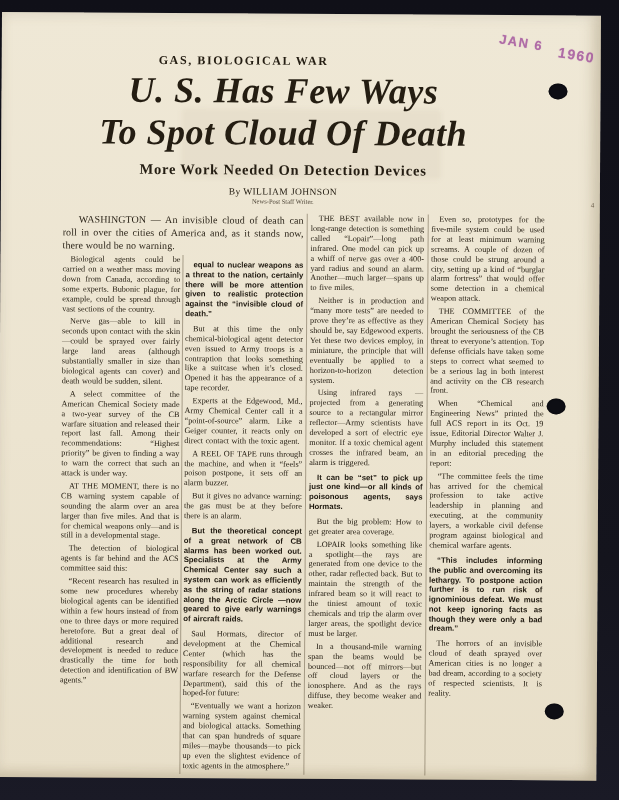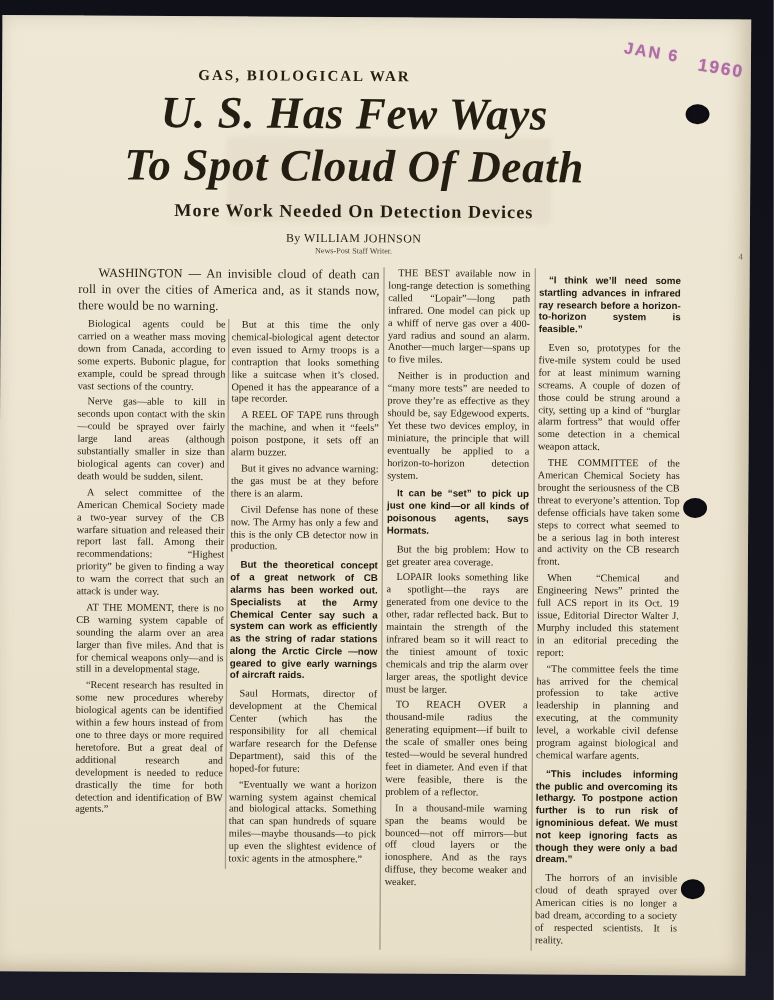--- a/index.html
+++ b/index.html
@@ -96,49 +96,50 @@
 
     <div class="body-grid">
       <div class="half-left">
         <p class="lead">WASHINGTON — An invisible cloud of death can roll in over the cities of America and, as it stands now, there would be no warning.</p>
         <div class="two-cols">
           <div class="col">
               <p class="graf normal">Biological agents could be carried on a weather mass moving down from Canada, according to some experts. Bubonic plague, for example, could be spread through vast sections of the country.</p>
               <p class="graf normal">Nerve gas—able to kill in seconds upon contact with the skin—could be sprayed over fairly large land areas (although substantially smaller in size than biological agents can cover) and death would be sudden, silent.</p>
               <p class="graf normal">A select committee of the American Chemical Society made a two-year survey of the CB warfare situation and released their report last fall. Among their recommendations: “Highest priority” be given to finding a way to warn the correct that such an attack is under way.</p>
               <p class="graf normal">AT THE MOMENT, there is no CB warning system capable of sounding the alarm over an area larger than five miles. And that is for chemical weapons only—and is still in a developmental stage.</p>
+              <p class="graf normal">The detection of biological agents is far behind and the ACS committee said this:</p>
               <p class="graf normal">“Recent research has resulted in some new procedures whereby biological agents can be identified within a few hours instead of from one to three days or more required heretofore. But a great deal of additional research and development is needed to reduce drastically the time for both detection and identification of BW agents.”</p>
             </div>
           <div class="vr2"></div>
           <div class="col">
+              <p class="graf bold">equal to nuclear weapons as a threat to the nation, certainly there will be more attention given to realistic protection against the “invisible cloud of death.”</p>
               <p class="graf normal">But at this time the only chemical-biological agent detector even issued to Army troops is a contraption that looks something like a suitcase when it’s closed. Opened it has the appearance of a tape recorder.</p>
+              <p class="graf normal">Experts at the Edgewood, Md., Army Chemical Center call it a “point-of-source” alarm. Like a Geiger counter, it reacts only on direct contact with the toxic agent.</p>
               <p class="graf normal">A REEL OF TAPE runs through the machine, and when it “feels” poison postpone, it sets off an alarm buzzer.</p>
               <p class="graf normal">But it gives no advance warning: the gas must be at they before there is an alarm.</p>
-              <p class="graf normal">Civil Defense has none of these now. The Army has only a few and this is the only CB detector now in production.</p>
               <p class="graf bold">But the theoretical concept of a great network of CB alarms has been worked out. Specialists at the Army Chemical Center say such a system can work as efficiently as the string of radar stations along the Arctic Circle —now geared to give early warnings of aircraft raids.</p>
               <p class="graf normal">Saul Hormats, director of development at the Chemical Center (which has the responsibility for all chemical warfare research for the Defense Department), said this of the hoped-for future:</p>
               <p class="graf normal">“Eventually we want a horizon warning system against chemical and biological attacks. Something that can span hundreds of square miles—maybe thousands—to pick up even the slightest evidence of toxic agents in the atmosphere.”</p>
             </div>
         </div>
       </div>
       <div class="vr"></div>
       <div class="col">
           <p class="graf normal">THE BEST available now in long-range detection is something called “Lopair”—long path infrared. One model can pick up a whiff of nerve gas over a 400-yard radius and sound an alarm. Another—much larger—spans up to five miles.</p>
           <p class="graf normal">Neither is in production and “many more tests” are needed to prove they’re as effective as they should be, say Edgewood experts. Yet these two devices employ, in miniature, the principle that will eventually be applied to a horizon-to-horizon detection system.</p>
+          <p class="graf normal">Using infrared rays — projected from a generating source to a rectangular mirror reflector—Army scientists have developed a sort of electric eye monitor. If a toxic chemical agent crosses the infrared beam, an alarm is triggered.</p>
           <p class="graf bold">It can be “set” to pick up just one kind—or all kinds of poisonous agents, says Hormats.</p>
           <p class="graf normal">But the big problem: How to get greater area coverage.</p>
           <p class="graf normal">LOPAIR looks something like a spotlight—the rays are generated from one device to the other, radar reflected back. But to maintain the strength of the infrared beam so it will react to the tiniest amount of toxic chemicals and trip the alarm over larger areas, the spotlight device must be larger.</p>
-          <p class="graf normal">TO REACH OVER a thousand-mile radius the generating equipment—if built to the scale of smaller ones being tested—would be several hundred feet in diameter. And even if that were feasible, there is the problem of a reflector.</p>
           <p class="graf normal">In a thousand-mile warning span the beams would be bounced—not off mirrors—but off cloud layers or the ionosphere. And as the rays diffuse, they become weaker and weaker.</p>
         </div>
       <div class="vr"></div>
       <div class="col">
-          <p class="graf bold">“I think we’ll need some startling advances in infrared ray research before a horizon-to-horizon system is feasible.”</p>
           <p class="graf normal">Even so, prototypes for the five-mile system could be used for at least minimum warning screams. A couple of dozen of those could be strung around a city, setting up a kind of “burglar alarm fortress” that would offer some detection in a chemical weapon attack.</p>
           <p class="graf normal">THE COMMITTEE of the American Chemical Society has brought the seriousness of the CB threat to everyone’s attention. Top defense officials have taken some steps to correct what seemed to be a serious lag in both interest and activity on the CB research front.</p>
           <p class="graf normal">When “Chemical and Engineering News” printed the full ACS report in its Oct. 19 issue, Editorial Director Walter J. Murphy included this statement in an editorial preceding the report:</p>
-          <p class="graf normal">“The committee feels the time has arrived for the chemical profession to take active leadership in planning and executing, at the community level, a workable civil defense program against biological and chemical warfare agents.</p>
+          <p class="graf normal">“The committee feels the time has arrived for the chemical profession to take active leadership in planning and executing, at the community layers, a workable civil defense program against biological and chemical warfare agents.</p>
           <p class="graf bold">“This includes informing the public and overcoming its lethargy. To postpone action further is to run risk of ignominious defeat. We must not keep ignoring facts as though they were only a bad dream.”</p>
           <p class="graf normal">The horrors of an invisible cloud of death sprayed over American cities is no longer a bad dream, according to a society of respected scientists. It is reality.</p>
         </div>
     </div>
   </div>
 </div>
 
 </body></html>

